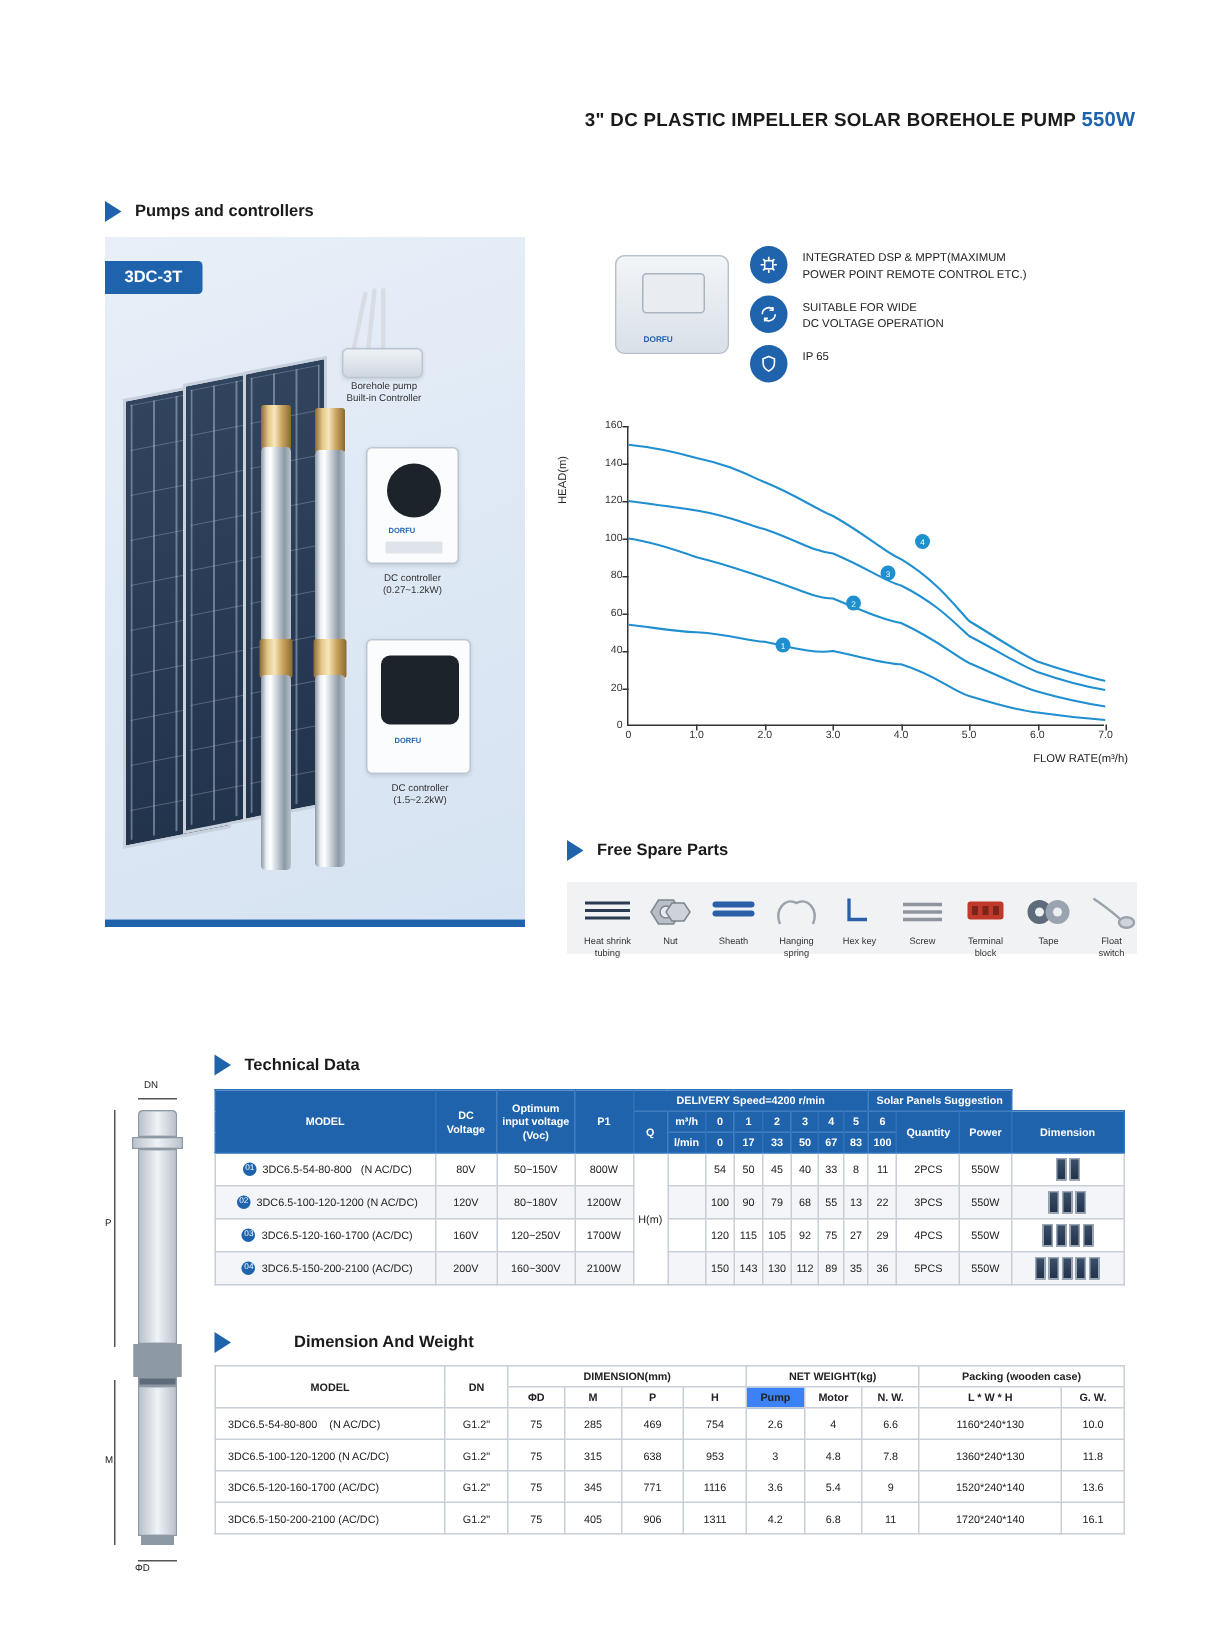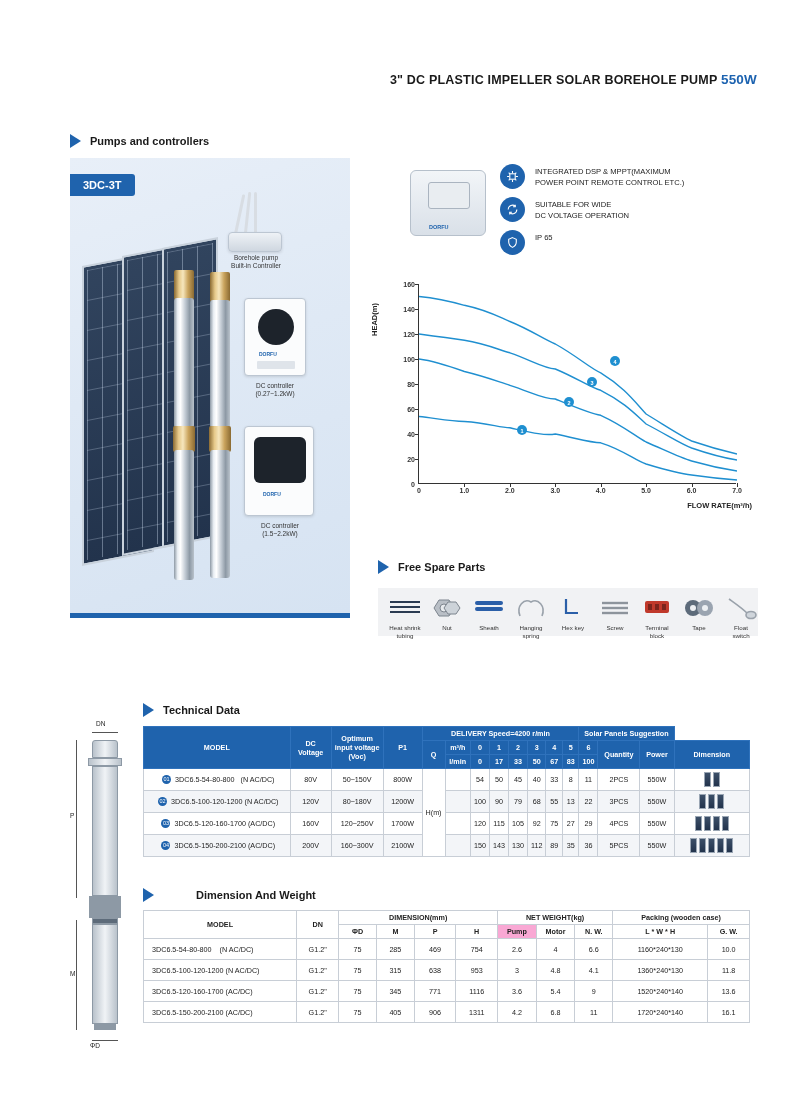--- a/index.html
+++ b/index.html
@@ -88,21 +88,21 @@
   .ctrl-top {
     position:absolute; left:410px; top:170px; width:76px; height:66px;
     background:linear-gradient(180deg,#f2f5f8,#d9e0e8);
     border:1px solid #b6c0cb; border-radius:6px;
   }
   .ctrl-top .disp{ position:absolute; left:17px; top:11px; width:42px;height:27px;
     background:#e9edf1;border:1px solid #aab4c0;border-radius:3px;}
   .ctrl-top .logo{ position:absolute; left:18px; bottom:5px; font-size:5.5px;color:#1f63ad;font-weight:bold;}
 
   
-  .chart-wrap { position:absolute; left:378px; top:276px; width:380px; height:252px;font-weight:bold; }
+  .chart-wrap { position:absolute; left:378px; top:276px; width:380px; height:252px; }
   .chart-box { position:absolute; left:40px; top:8px; width:318px; height:200px;
     border-left:1px solid #333; border-bottom:1px solid #333; }
   .ylab { position:absolute; left:-8px; top:60px; transform:rotate(-90deg);
     transform-origin:left top; font-size:7.5px; color:#222; }
   .xlab { position:absolute; right:0; bottom:-8px; font-size:7.5px;color:#222;}
   .ytick { position:absolute; right:100%; margin-right:4px; font-size:7px; color:#333; transform:translateY(-50%);}
   .xtick { position:absolute; top:100%; margin-top:4px; font-size:7px;color:#333; transform:translateX(-50%);}
   .tickmark-y{position:absolute;left:-4px;width:4px;height:1px;background:#333;}
   .tickmark-x{position:absolute;bottom:-4px;height:4px;width:1px;background:#333;}
 
@@ -563,21 +563,21 @@
         <th rowspan="2" style="width:44px; background:#fff; color:#222; border-color:#c8ced6;">DN</th>
         <th colspan="4" style="background:#fff; color:#222; border-color:#c8ced6;">DIMENSION(mm)</th>
         <th colspan="3" style="background:#fff; color:#222; border-color:#c8ced6;">NET WEIGHT(kg)</th>
         <th colspan="2" style="background:#fff; color:#222; border-color:#c8ced6;">Packing (wooden case)</th>
       </tr>
       <tr>
         <th style="width:40px; background:#fff; color:#222; border-color:#c8ced6;">ΦD</th>
         <th style="width:40px; background:#fff; color:#222; border-color:#c8ced6;">M</th>
         <th style="width:44px; background:#fff; color:#222; border-color:#c8ced6;">P</th>
         <th style="width:44px; background:#fff; color:#222; border-color:#c8ced6;">H</th>
-        <th style="width:40px; background:#f9a8d4; color:#222; border-color:#c8ced6;">Pump</th>
+        <th style="width:40px; background:#3b82f6; color:#222; border-color:#c8ced6;">Pump</th>
         <th style="width:40px; background:#fff; color:#222; border-color:#c8ced6;">Motor</th>
         <th style="width:40px; background:#fff; color:#222; border-color:#c8ced6;">N. W.</th>
         <th style="width:100px; background:#fff; color:#222; border-color:#c8ced6;">L * W * H</th>
         <th style="width:44px; background:#fff; color:#222; border-color:#c8ced6;">G. W.</th>
       </tr>
     </thead>
     <tbody>
       <tr>
         <td class="mcell"><span>3DC6.5-54-80-800</span> &nbsp;&nbsp; <span>(N AC/DC)</span></td>
         <td>G1.2"</td>
@@ -593,21 +593,21 @@
       </tr>
       <tr>
         <td class="mcell"><span>3DC6.5-100-120-1200</span> <span>(N AC/DC)</span></td>
         <td>G1.2"</td>
         <td>75</td>
         <td>315</td>
         <td>638</td>
         <td>953</td>
         <td>3</td>
         <td>4.8</td>
-        <td>4.1</td>
+        <td>7.8</td>
         <td>1360*240*130</td>
         <td>11.8</td>
       </tr>
       <tr>
         <td class="mcell"><span>3DC6.5-120-160-1700</span> <span>(AC/DC)</span></td>
         <td>G1.2"</td>
         <td>75</td>
         <td>345</td>
         <td>771</td>
         <td>1116</td>

